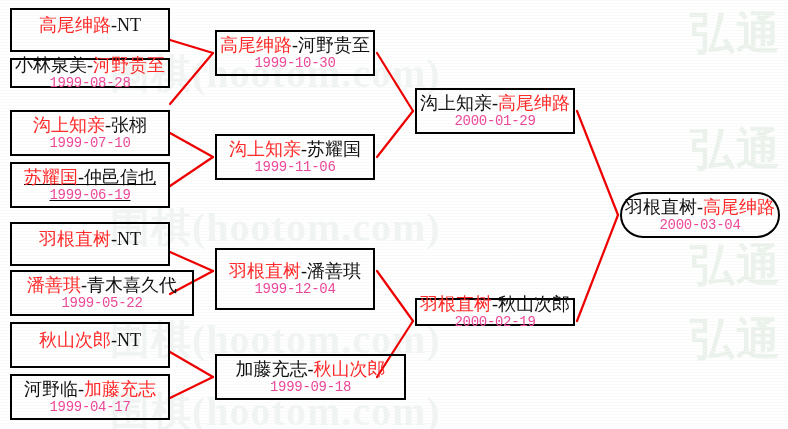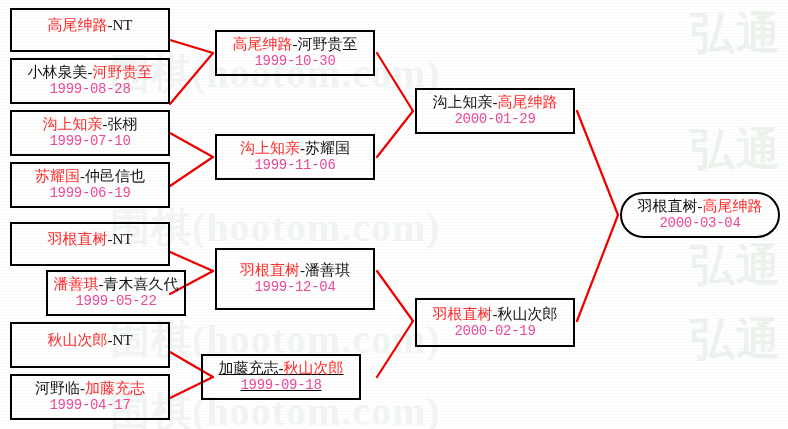--- a/index.html
+++ b/index.html
@@ -70,21 +70,21 @@
     background: transparent;
     border: 2px solid #000000;
     display: flex;
     flex-direction: column;
     align-items: center;
     justify-content: center;
     text-align: center;
     line-height: 1.12;
   }
   .players {
-    font-size: 15px;
+    font-size: 18px;
     white-space: nowrap;
   }
   .date {
     font-size: 14px;
     color: #ec4899;
     font-family: "Liberation Mono", "DejaVu Sans Mono", monospace;
     letter-spacing: -0.3px;
     margin-top: 1px;
   }
   .win  { color: #ff2a2a; }
@@ -125,36 +125,36 @@
       <line x1="377" y1="271" x2="413" y2="321" stroke="#ee0000" stroke-width="2.2" stroke-linecap="round"></line>
       <line x1="377" y1="377" x2="413" y2="321" stroke="#ee0000" stroke-width="2.2" stroke-linecap="round"></line>
       <line x1="577" y1="111" x2="618" y2="215" stroke="#ee0000" stroke-width="2.2" stroke-linecap="round"></line>
       <line x1="577" y1="321" x2="618" y2="215" stroke="#ee0000" stroke-width="2.2" stroke-linecap="round"></line>
     </svg>
 
   <div id="boxes">
       <div class="match bye" style="left: 10px; top: 8px; width: 160px; height: 44px;">
         <div class="players"><span class="win">高尾绅路</span><span class="sep">-</span><span class="lose">NT</span></div>
       </div>
-      <div class="match" style="left: 10px; top: 58px; width: 160px; height: 46px;">
+      <div class="match" style="left: 10px; top: 58px; width: 160px; height: 30px;">
         <div class="players"><span class="lose">小林泉美</span><span class="sep">-</span><span class="win">河野贵至</span></div>
         <div class="date">1999-08-28</div>
       </div>
       <div class="match" style="left: 10px; top: 110px; width: 160px; height: 46px;">
         <div class="players"><span class="win">沟上知亲</span><span class="sep">-</span><span class="lose">张栩</span></div>
         <div class="date">1999-07-10</div>
       </div>
-      <div class="match" style="left: 10px; top: 162px; width: 160px; height: 46px;">
+      <div class="match" style="left: 10px; top: 162px; width: 160px; height: 46px; text-decoration: underline;">
         <div class="players"><span class="win">苏耀国</span><span class="sep">-</span><span class="lose">仲邑信也</span></div>
         <div class="date">1999-06-19</div>
       </div>
       <div class="match bye" style="left: 10px; top: 222px; width: 160px; height: 44px;">
         <div class="players"><span class="win">羽根直树</span><span class="sep">-</span><span class="lose">NT</span></div>
       </div>
-      <div class="match" style="left: 10px; top: 270px; width: 140px; height: 46px; margin-left: 36px;">
+      <div class="match" style="left: 10px; top: 270px; width: 184px; height: 46px;">
         <div class="players"><span class="win">潘善琪</span><span class="sep">-</span><span class="lose">青木喜久代</span></div>
         <div class="date">1999-05-22</div>
       </div>
       <div class="match bye" style="left: 10px; top: 322px; width: 160px; height: 46px;">
         <div class="players"><span class="win">秋山次郎</span><span class="sep">-</span><span class="lose">NT</span></div>
       </div>
       <div class="match" style="left: 10px; top: 374px; width: 160px; height: 46px;">
         <div class="players"><span class="lose">河野临</span><span class="sep">-</span><span class="win">加藤充志</span></div>
         <div class="date">1999-04-17</div>
       </div>
@@ -163,29 +163,29 @@
         <div class="date">1999-10-30</div>
       </div>
       <div class="match" style="left: 215px; top: 134px; width: 160px; height: 46px;">
         <div class="players"><span class="win">沟上知亲</span><span class="sep">-</span><span class="lose">苏耀国</span></div>
         <div class="date">1999-11-06</div>
       </div>
       <div class="match" style="left: 215px; top: 248px; width: 160px; height: 62px;">
         <div class="players"><span class="win">羽根直树</span><span class="sep">-</span><span class="lose">潘善琪</span></div>
         <div class="date">1999-12-04</div>
       </div>
-      <div class="match" style="left: 201px; top: 354px; width: 160px; height: 46px; text-decoration: underline;">
+      <div class="match" style="left: 215px; top: 354px; width: 191px; height: 46px;">
         <div class="players"><span class="lose">加藤充志</span><span class="sep">-</span><span class="win">秋山次郎</span></div>
         <div class="date">1999-09-18</div>
       </div>
       <div class="match" style="left: 415px; top: 88px; width: 160px; height: 46px;">
         <div class="players"><span class="lose">沟上知亲</span><span class="sep">-</span><span class="win">高尾绅路</span></div>
         <div class="date">2000-01-29</div>
       </div>
-      <div class="match" style="left: 415px; top: 298px; width: 160px; height: 49px;">
+      <div class="match" style="left: 415px; top: 298px; width: 160px; height: 28px;">
         <div class="players"><span class="win">羽根直树</span><span class="sep">-</span><span class="lose">秋山次郎</span></div>
         <div class="date">2000-02-19</div>
       </div>
       <div class="match" style="left: 620px; top: 192px; width: 160px; height: 46px; border-radius: 23px;">
         <div class="players"><span class="lose">羽根直树</span><span class="sep">-</span><span class="win">高尾绅路</span></div>
         <div class="date">2000-03-04</div>
       </div>
     </div>
 
 </div>

